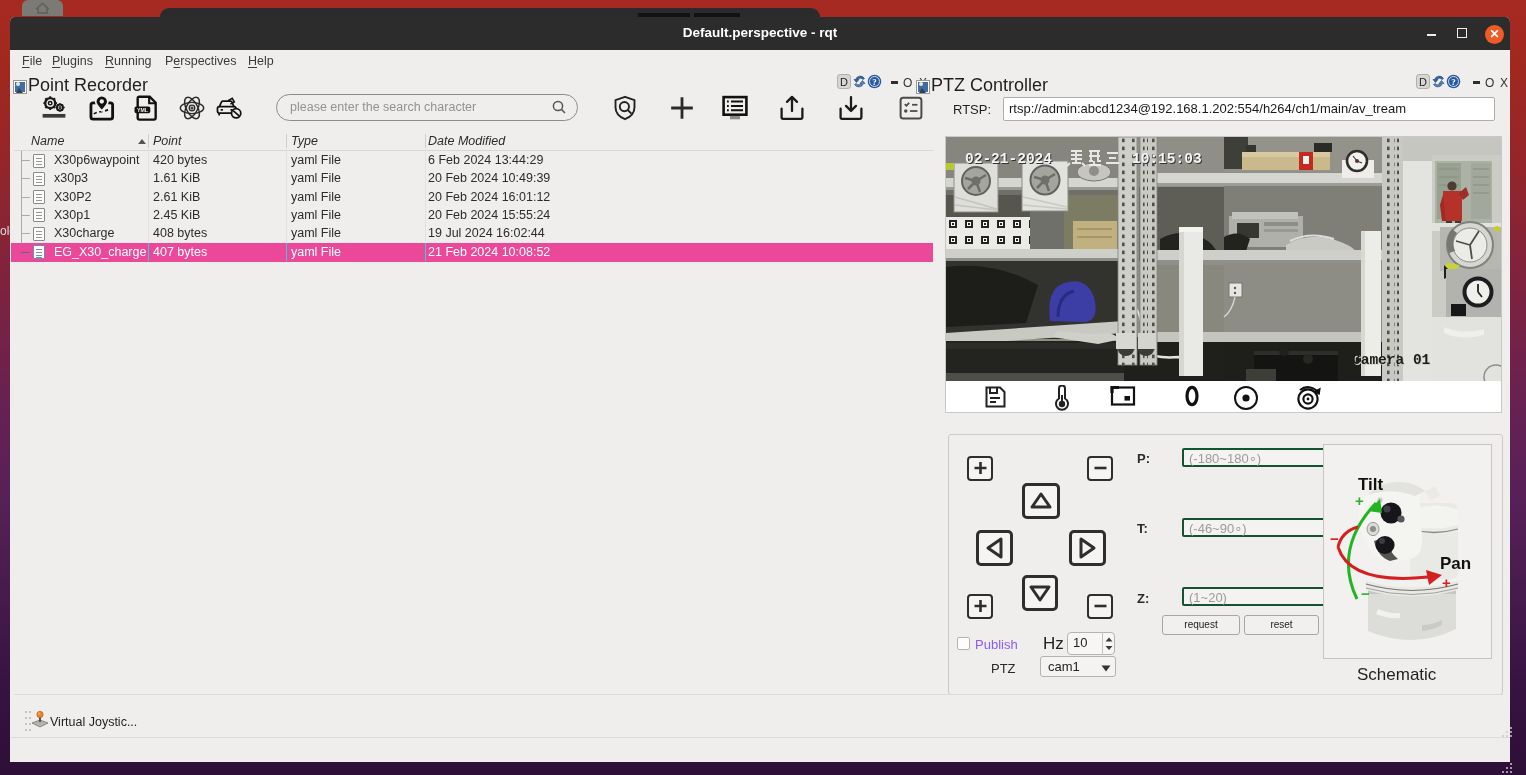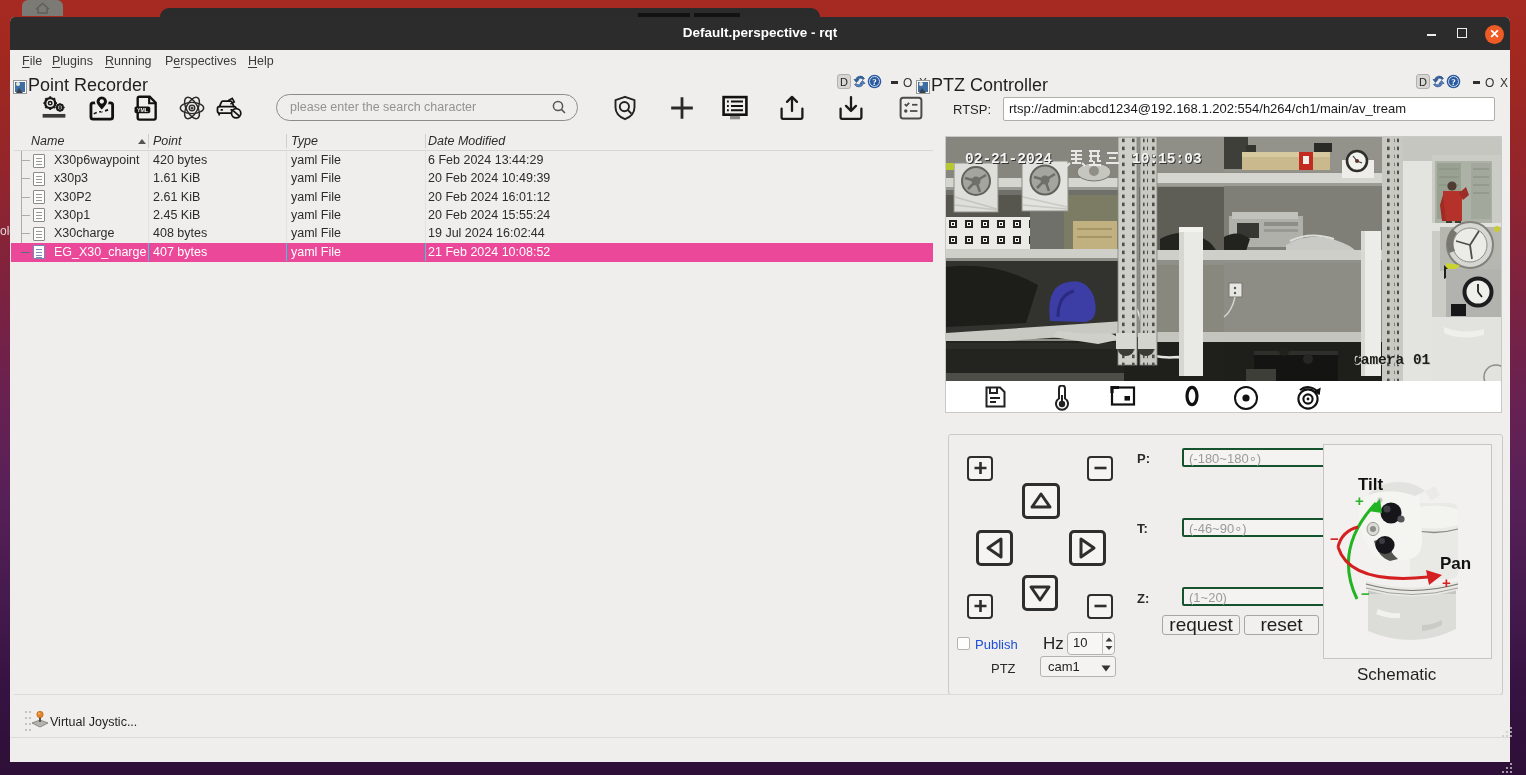--- a/index.html
+++ b/index.html
@@ -45,21 +45,21 @@
 .ficon i { position:absolute; left:2px; right:2px; height:1px; background:#999; }
 .branch { position:absolute; background:#ababa9; }
 
 #rtspfield { left:993px; top:80px; width:492px; height:24px; border:1px solid #b0aeab; background:#fff; font-size:13px; color:#1a1a1a; line-height:22px; padding-left:5px; border-radius:2px; }
 #vidbox { left:935px; top:119px; width:557px; height:277px; background:#fff; border:1px solid #c9c8c6; }
 #ctrlgroup { left:938px; top:417px; width:555px; height:261px; border:1px solid #cbcac8; border-radius:3px; }
 .dpbtn { position:absolute; background:#f5f4f3; border:3px solid #2e2e2e; border-radius:5px; }
 .plusminus { position:absolute; background:#f5f4f3; border:2.5px solid #2e2e2e; border-radius:4px; color:#222; font-weight:bold; text-align:center; }
 .flabel { position:absolute; font-size:13px; font-weight:bold; color:#2a2a2a; }
 .field { position:absolute; left:1145px; width:163px; height:19px; border:2px solid #14532d; background:#f4f3f2; color:#9b9b9b; font-size:13px; padding-left:5px; line-height:17px; border-radius:2px;margin-left:27px; }
-.pushbtn { position:absolute; height:20px; background:#f1f0ef; border:1px solid #a8a6a3; border-radius:3px; font-size:19px; color:#1d1d1d; text-align:center; line-height:18px; }
+.pushbtn { position:absolute; height:20px; background:#f1f0ef; border:1px solid #a8a6a3; border-radius:3px; font-size:10px; color:#1d1d1d; text-align:center; line-height:18px; }
 #schframe { left:1313px; top:427px; width:169px; height:215px; border:1px solid #c6c5c3; background:#f2f1f0; }
 #statline1 { left:4px; top:677px; width:1489px; height:1px; background:#dcdbd9; }
 #statline2 { left:0px; top:720px; width:1500px; height:1px; background:#dcdbd9; }
 .vicon { position:absolute; top:368px; }
 </style>
 </head>
 <body>
 <div id="tab1" class="abs"><svg width="41" height="16" viewBox="0 0 41 16">
       <path d="M14 9 L20.5 3.5 L27 9 M16 8 v5 h9 v-5" fill="none" stroke="#5f5f5a" stroke-width="1.4"></path>
     </svg></div>
@@ -556,21 +556,21 @@
   <div class="flabel" style="left:1127px;top:434px;">P:</div>
   <div class="field" style="top:431px;">(-180~180∘)</div>
   <div class="flabel" style="left:1127px;top:504px;">T:</div>
   <div class="field" style="top:501px;">(-46~90∘)</div>
   <div class="flabel" style="left:1127px;top:574px;">Z:</div>
   <div class="field" style="top:570px;">(1~20)</div>
   <div class="pushbtn" style="left:1152px;top:598px;width:78px;">request</div>
   <div class="pushbtn" style="left:1234px;top:598px;width:75px;">reset</div>
 
   <div class="abs" style="left:947px;top:620px;width:13px;height:13px;border:1px solid #b5b3b0;background:#fdfdfd;border-radius:2px;"></div>
-  <div class="abs" style="left:965px;top:620px;font-size:13px;color:#1d4ed8;">Publish</div>
+  <div class="abs" style="left:965px;top:620px;font-size:13px;color:#8b5cf6;">Publish</div>
   <div class="abs" style="left:1033px;top:617px;font-size:17px;color:#222;">Hz</div>
   <div class="abs" style="left:1057px;top:615px;width:48px;height:23px;border:1px solid #b5b3b0;background:#f7f6f5;border-radius:4px;"></div>
   <div class="abs" style="left:1057px;top:615px;width:36px;height:23px;border-right:1px solid #c5c3c0;font-size:13px;color:#222;line-height:21px;padding-left:6px;">10</div>
   <svg class="abs" style="left:1094px;top:619px;" width="10" height="16">
       <path d="M1.5 5.5 L5 1.5 L8.5 5.5 Z" fill="#3a3a3a"></path>
       <path d="M1.5 10 L5 14 L8.5 10 Z" fill="#3a3a3a"></path>
     </svg>
   <div class="abs" style="left:981px;top:644px;font-size:13px;color:#2a2a2a;">PTZ</div>
   <div class="abs" style="left:1030px;top:639px;width:76px;height:21px;border:1px solid #b5b3b0;background:#f4f3f2;border-radius:3px;font-size:13px;color:#222;line-height:19px;padding-left:7px;">cam1</div>
   <svg class="abs" style="left:1091px;top:648px;" width="10" height="7">

